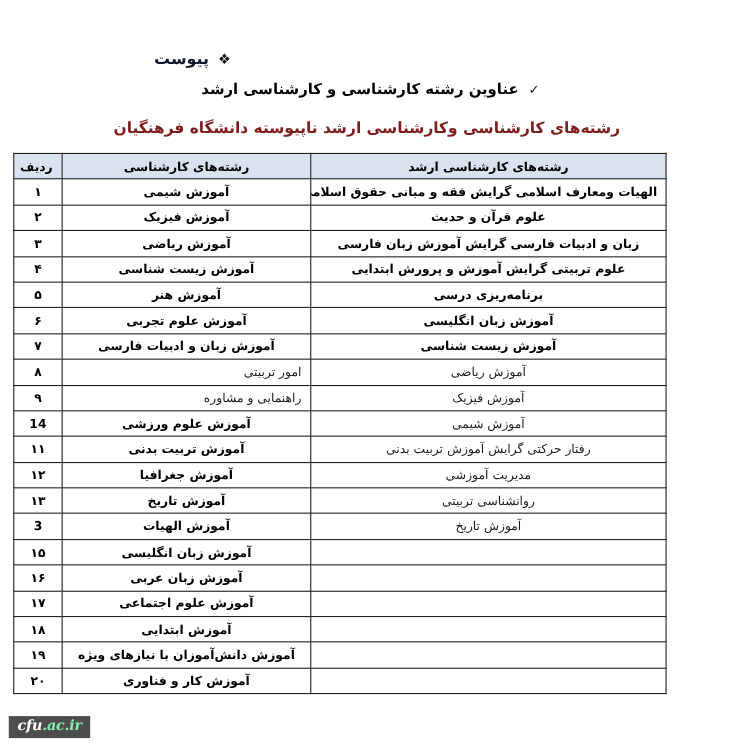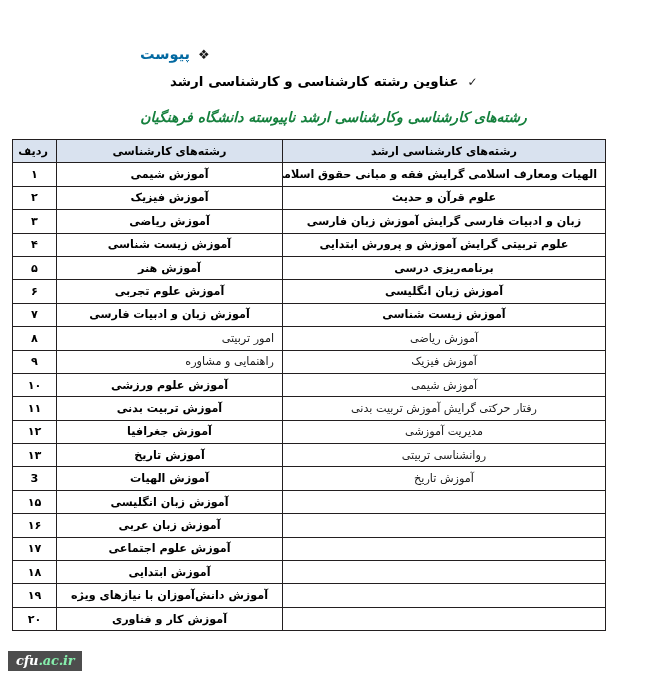--- a/index.html
+++ b/index.html
@@ -43,51 +43,51 @@
   }
   .attach-bullet {
     font-size: 13px;
     line-height: 1;
     color: #1a1a1a;
     letter-spacing: 0;
   }
   .attach-label {
     font-size: 14.5px;
     font-weight: bold;
-    color: #0369a1;
+    color: #0f172a;
     letter-spacing: 0;
   }
 
   .subtitle-line {
     display: flex;
     justify-content: flex-end;
     align-items: baseline;
     gap: 9px;
     padding-left: 108px;
     margin-bottom: 20px;
   }
   .check-bullet {
     font-size: 12px;
     line-height: 1;
     color: #1a1a1a;
   }
   .subtitle-text {
     font-size: 13.5px;
     font-weight: bold;
     color: #000;
+    margin-left: 13px;
   }
 
   .doc-title {
     text-align: center;
     font-size: 14px;
     font-weight: bold;
-    color: #15803d;
+    color: #7f1d1d;
     padding: 0 0 14px 0;
     letter-spacing: 0;
-    font-style: italic;
   }
 
   
   .table-wrap {
     padding: 0 61px 0 59px;
   }
   table.main-table {
     width: 547px;
     border-collapse: collapse;
     table-layout: fixed;
@@ -238,21 +238,21 @@
             <td class="col-radif">۸</td>
           </tr>
           <tr>
             <td class="col-ma">آموزش فیزیک</td>
             <td class="col-ba light">راهنمایی و مشاوره</td>
             <td class="col-radif">۹</td>
           </tr>
           <tr>
             <td class="col-ma">آموزش شیمی</td>
             <td class="col-ba">آموزش علوم ورزشی</td>
-            <td class="col-radif">۱۰</td>
+            <td class="col-radif">14</td>
           </tr>
           <tr>
             <td class="col-ma">رفتار حرکتی گرایش آموزش تربیت بدنی</td>
             <td class="col-ba">آموزش تربیت بدنی</td>
             <td class="col-radif">۱۱</td>
           </tr>
           <tr>
             <td class="col-ma">مدیریت آموزشی</td>
             <td class="col-ba">آموزش جغرافیا</td>
             <td class="col-radif">۱۲</td>

